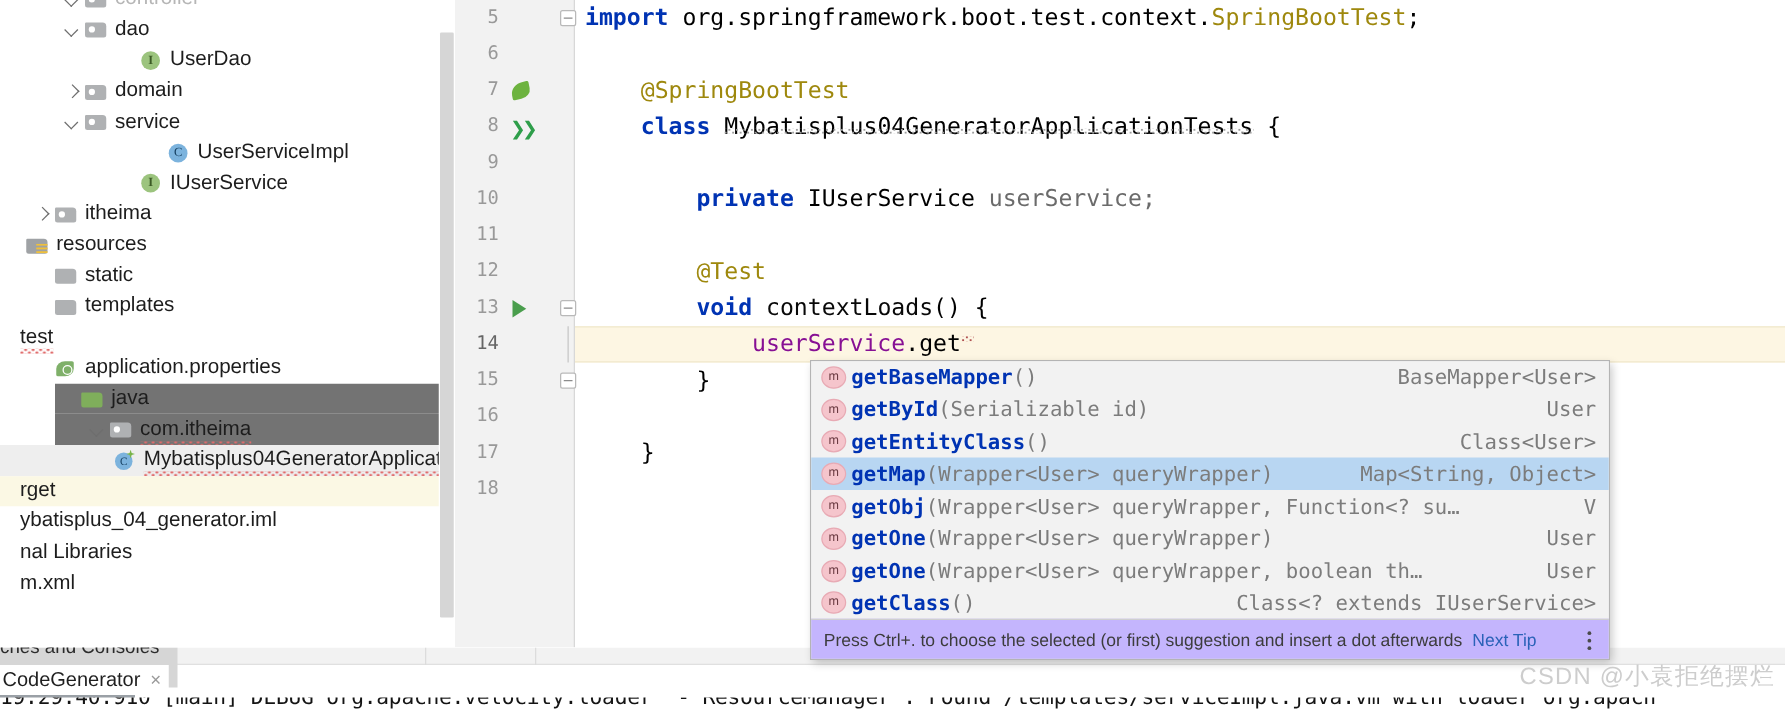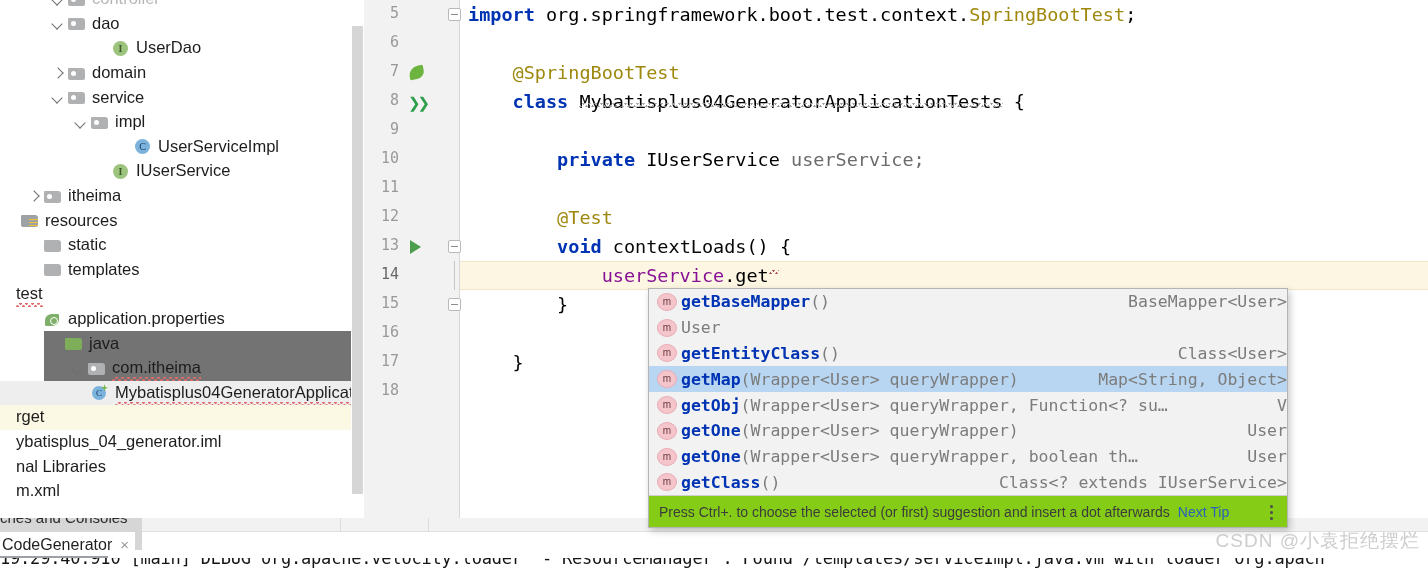--- a/index.html
+++ b/index.html
@@ -379,26 +379,27 @@
   }
   .ac-sig {
     flex: 1 1 auto;
     overflow: hidden;
   }
   .ac-name { color: #0033b3; font-weight: bold; margin-top: 20px; }
   .ac-params { color: #7c7c7c; }
   .ac-type {
     flex: 0 0 auto;
     color: #7c7c7c;
+    padding-right: 10px;
     text-align: right;
   }
   #ac-status {
     height: 32px;
     border-top: 1px solid #cfcfcf;
-    background: #84cc16;
+    background: #c4b5fd;
     display: flex;
     align-items: center;
     font-family: "Liberation Sans", sans-serif;
     font-size: 14px;
     color: #3c3c3c;
     padding: 0 8px 0 10px;
   }
   #ac-status .tiptext { flex: 0 0 auto; }
   #ac-status .nexttip {
     color: #2a62b8;
@@ -540,26 +541,20 @@
           <span style="display: inline-block; flex: 0 0 auto; width: 52px;"></span>
           <span class="twisty right"></span>
           <span class="ic ic-pkg"></span>
           <span class="tree-label">domain</span>
         </div>
         <div class="tree-row">
           <span style="display: inline-block; flex: 0 0 auto; width: 52px;"></span>
           <span class="twisty down"></span>
           <span class="ic ic-pkg"></span>
           <span class="tree-label">service</span>
-        </div>
-        <div class="tree-row">
-          <span style="display: inline-block; flex: 0 0 auto; width: 75px;"></span>
-          <span class="twisty down"></span>
-          <span class="ic ic-pkg"></span>
-          <span class="tree-label">impl</span>
         </div>
         <div class="tree-row">
           <span style="display: inline-block; flex: 0 0 auto; width: 118px;"></span>
           <span class="twisty "></span>
           <span class="ic ic-class"></span>
           <span class="tree-label">UserServiceImpl</span>
         </div>
         <div class="tree-row">
           <span style="display: inline-block; flex: 0 0 auto; width: 96px;"></span>
           <span class="twisty "></span>
@@ -717,20 +712,21 @@
 
   <div id="ac-popup">
     <div id="ac-list">
         <div class="ac-row">
           <span class="ac-icon">m</span>
           <span class="ac-sig"><span class="ac-name">getBaseMapper</span><span class="ac-params">()</span></span>
           <span class="ac-type">BaseMapper&lt;User&gt;</span>
         </div>
         <div class="ac-row">
           <span class="ac-icon">m</span>
+          <span class="ac-sig"><span class="ac-name">getById</span><span class="ac-params">(Serializable id)</span></span>
           <span class="ac-type">User</span>
         </div>
         <div class="ac-row">
           <span class="ac-icon">m</span>
           <span class="ac-sig"><span class="ac-name">getEntityClass</span><span class="ac-params">()</span></span>
           <span class="ac-type">Class&lt;User&gt;</span>
         </div>
         <div class="ac-row selected">
           <span class="ac-icon">m</span>
           <span class="ac-sig"><span class="ac-name">getMap</span><span class="ac-params">(Wrapper&lt;User&gt; queryWrapper)</span></span>

